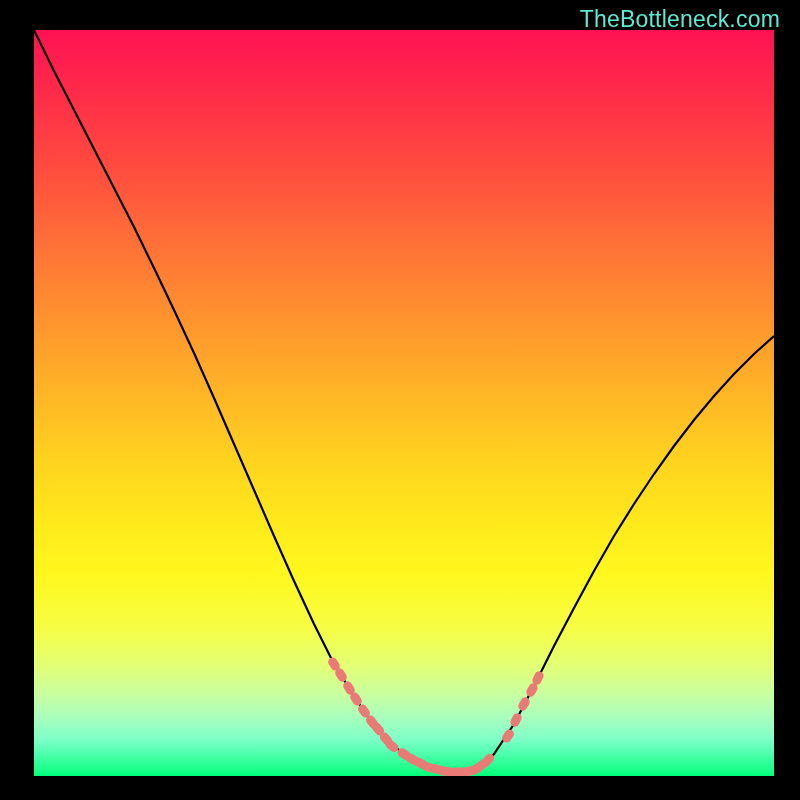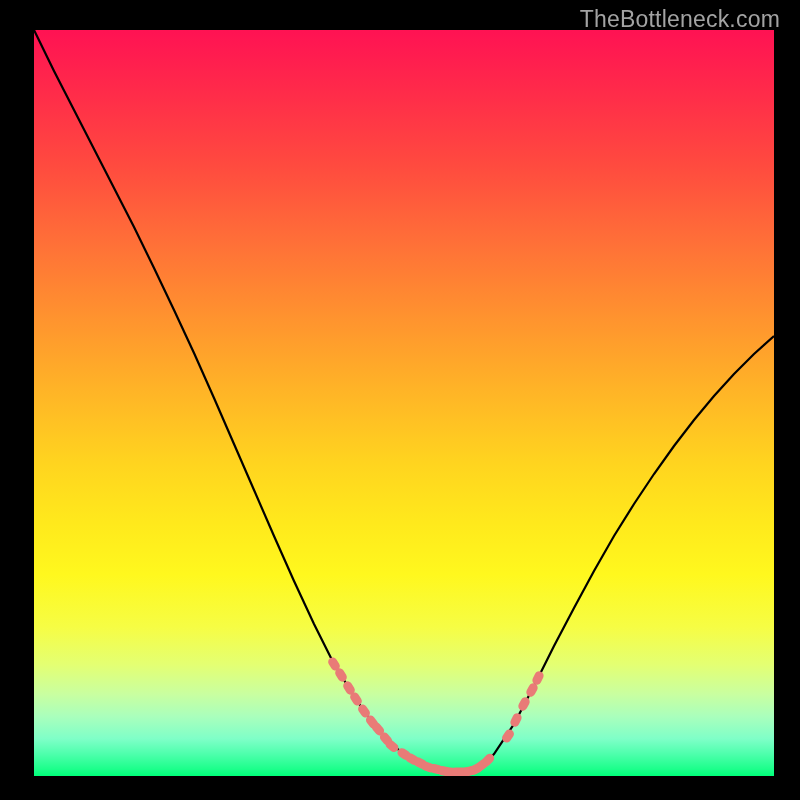--- a/index.html
+++ b/index.html
@@ -44,21 +44,21 @@
       #4fffad 97%,
       #1eff8c 99%,
       #00ff7a 100%
     );
     overflow: hidden;
   }
   .watermark {
     position: absolute;
     top: 6px;
     right: 20px;
-    color: #a3a3a3;
+    color: #5eead4;
     font-size: 23px;
     font-weight: 500;
     letter-spacing: 0.2px;
   }
   svg {
     position: absolute;
     left: 0;
     top: 0;
   }
 </style>

